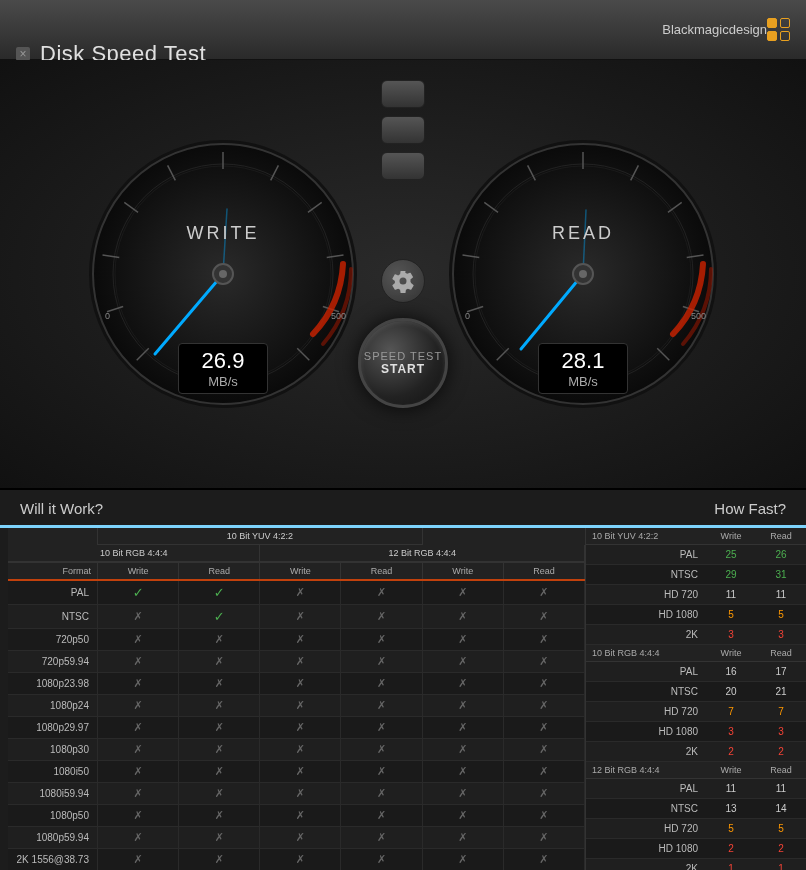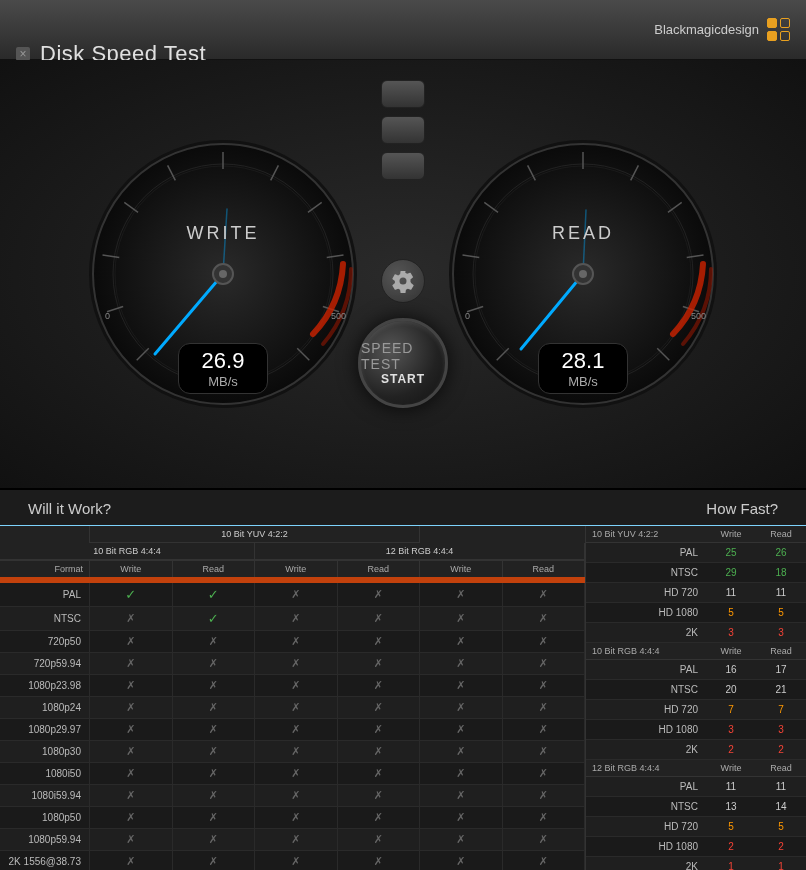--- a/index.html
+++ b/index.html
@@ -44,21 +44,20 @@
     }
     .app-title {
       color: #e0e0e0;
       font-size: 22px;
       font-weight: 300;
       letter-spacing: 0.5px;
     }
     .brand-logo {
       display: flex;
       align-items: center;
-      gap: 8px;
     }
     .brand-name {
       color: #ccc;
       font-size: 13px;
     }
     .brand-squares {
       display: grid;
       grid-template-columns: 1fr 1fr;
       gap: 3px;
     }
@@ -112,21 +111,21 @@
       height: 100%;
     }
 
     .gauge-value-box {
       position: absolute;
       bottom: 20px;
       left: 50%;
       transform: translateX(-50%);
       background: #000;
       border: 1px solid #333;
-      border-radius: 12px;
+      border-radius: 4px;
       padding: 4px 12px;
       text-align: center;
       min-width: 90px;
     }
     .gauge-value {
       color: #fff;
       font-size: 22px;
       font-weight: 300;
     }
     .gauge-unit {
@@ -146,21 +145,21 @@
       align-items: center;
       justify-content: center;
       cursor: pointer;
       position: absolute;
       bottom: 80px;
       left: 50%;
       transform: translateX(-50%);
     }
     .start-btn-label {
       color: #999;
-      font-size: 14px;
+      font-size: 11px;
       letter-spacing: 1px;
     }
     .start-btn-text {
       color: #e0e0e0;
       font-size: 12px;
       font-weight: 600;
       letter-spacing: 1px;
     }
 
     .gear-btn {
@@ -187,48 +186,49 @@
     .data-section {
       background: #1c1c1c;
       height: 380px;
       display: flex;
       flex-direction: column;
     }
 
     .data-headers {
       display: flex;
       justify-content: space-between;
-      padding: 10px 28px 8px;
-      border-bottom: 1px solid #7dd3fc;
+      padding: 10px 20px 8px;
+      border-bottom: 3px solid #7dd3fc;
       align-items: center;
     }
     .data-header-title {
       color: #ccc;
       font-size: 15px;
       font-weight: 300;
     }
 
     .data-body {
       display: flex;
       flex: 1;
       overflow: hidden;
+      margin-left: 8px;
     }
 
     
     .left-table {
       flex: 1;
       border-right: 1px solid #333;
       overflow: hidden;
     }
 
     .table-header-row {
       display: grid;
       grid-template-columns: 90px repeat(6, 1fr);
       background: #222;
-      border-bottom: 6px solid #c2410c;
+      border-bottom: 2px solid #c2410c;
     }
 
     .th {
       color: #aaa;
       font-size: 9px;
       text-align: center;
       padding: 3px 2px;
       border-right: 1px solid #333;
     }
     .th.format { text-align: right; padding-right: 6px; }
@@ -779,21 +779,21 @@
     <div class="rt-th">Read</div>
   </div>
         <div class="rt-row">
       <div class="rt-td label">PAL</div>
       <div class="rt-td green">25</div>
       <div class="rt-td green">26</div>
     </div>
         <div class="rt-row">
       <div class="rt-td label">NTSC</div>
       <div class="rt-td green">29</div>
-      <div class="rt-td green">18</div>
+      <div class="rt-td green">31</div>
     </div>
         <div class="rt-row">
       <div class="rt-td label">HD 720</div>
       <div class="rt-td white">11</div>
       <div class="rt-td white">11</div>
     </div>
         <div class="rt-row">
       <div class="rt-td label">HD 1080</div>
       <div class="rt-td orange">5</div>
       <div class="rt-td orange">5</div>

